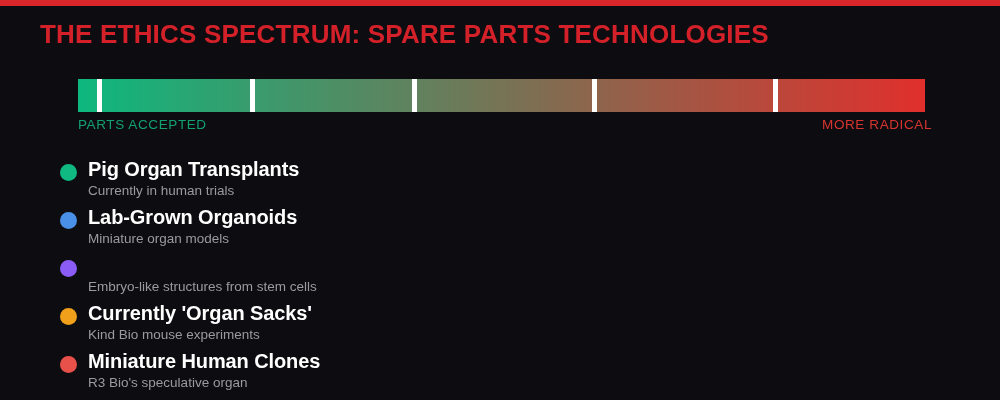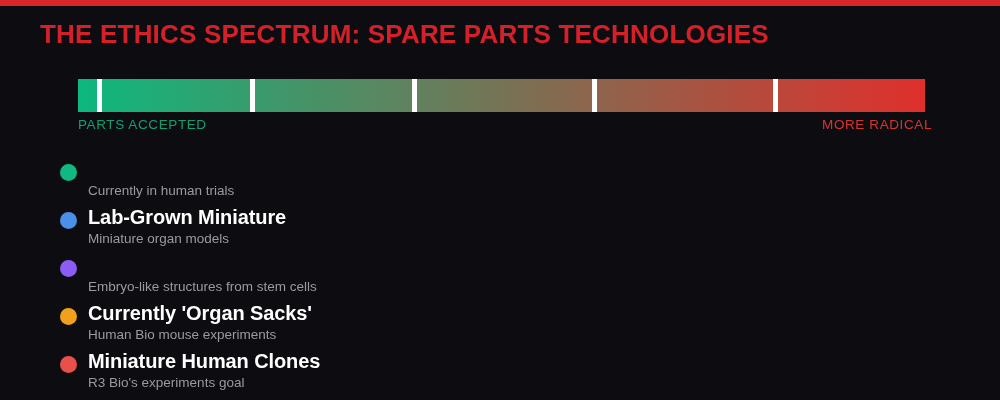--- a/index.html
+++ b/index.html
@@ -127,36 +127,37 @@
       <div class="marker" style="left: 60.7%; background: rgb(255, 255, 255);"></div>
       <div class="marker" style="left: 82%; background: rgb(255, 255, 255);"></div>
     </div>
 
   <div class="axis-label" id="label-left">PARTS ACCEPTED</div>
   <div class="axis-label" id="label-right">MORE RADICAL</div>
 
   <div id="legend">
       <div class="legend-item">
         <span class="legend-dot" style="background: rgb(16, 185, 129);"></span>
+        <span class="legend-name">Pig Organ Transplants</span>
         <span class="legend-desc">Currently in human trials</span>
       </div>
       <div class="legend-item">
         <span class="legend-dot" style="background: rgb(74, 144, 232);"></span>
-        <span class="legend-name">Lab-Grown Miniature</span>
+        <span class="legend-name">Lab-Grown Organoids</span>
         <span class="legend-desc">Miniature organ models</span>
       </div>
       <div class="legend-item">
         <span class="legend-dot" style="background: rgb(139, 92, 246);"></span>
         <span class="legend-desc">Embryo-like structures from stem cells</span>
       </div>
       <div class="legend-item">
         <span class="legend-dot" style="background: rgb(240, 160, 26);"></span>
         <span class="legend-name">Currently 'Organ Sacks'</span>
-        <span class="legend-desc">Human Bio mouse experiments</span>
+        <span class="legend-desc">Kind Bio mouse experiments</span>
       </div>
       <div class="legend-item">
         <span class="legend-dot" style="background: rgb(232, 80, 74);"></span>
         <span class="legend-name">Miniature Human Clones</span>
-        <span class="legend-desc">R3 Bio's experiments goal</span>
+        <span class="legend-desc">R3 Bio's speculative organ</span>
       </div>
     </div>
 
 </div>
 
 </body></html>

